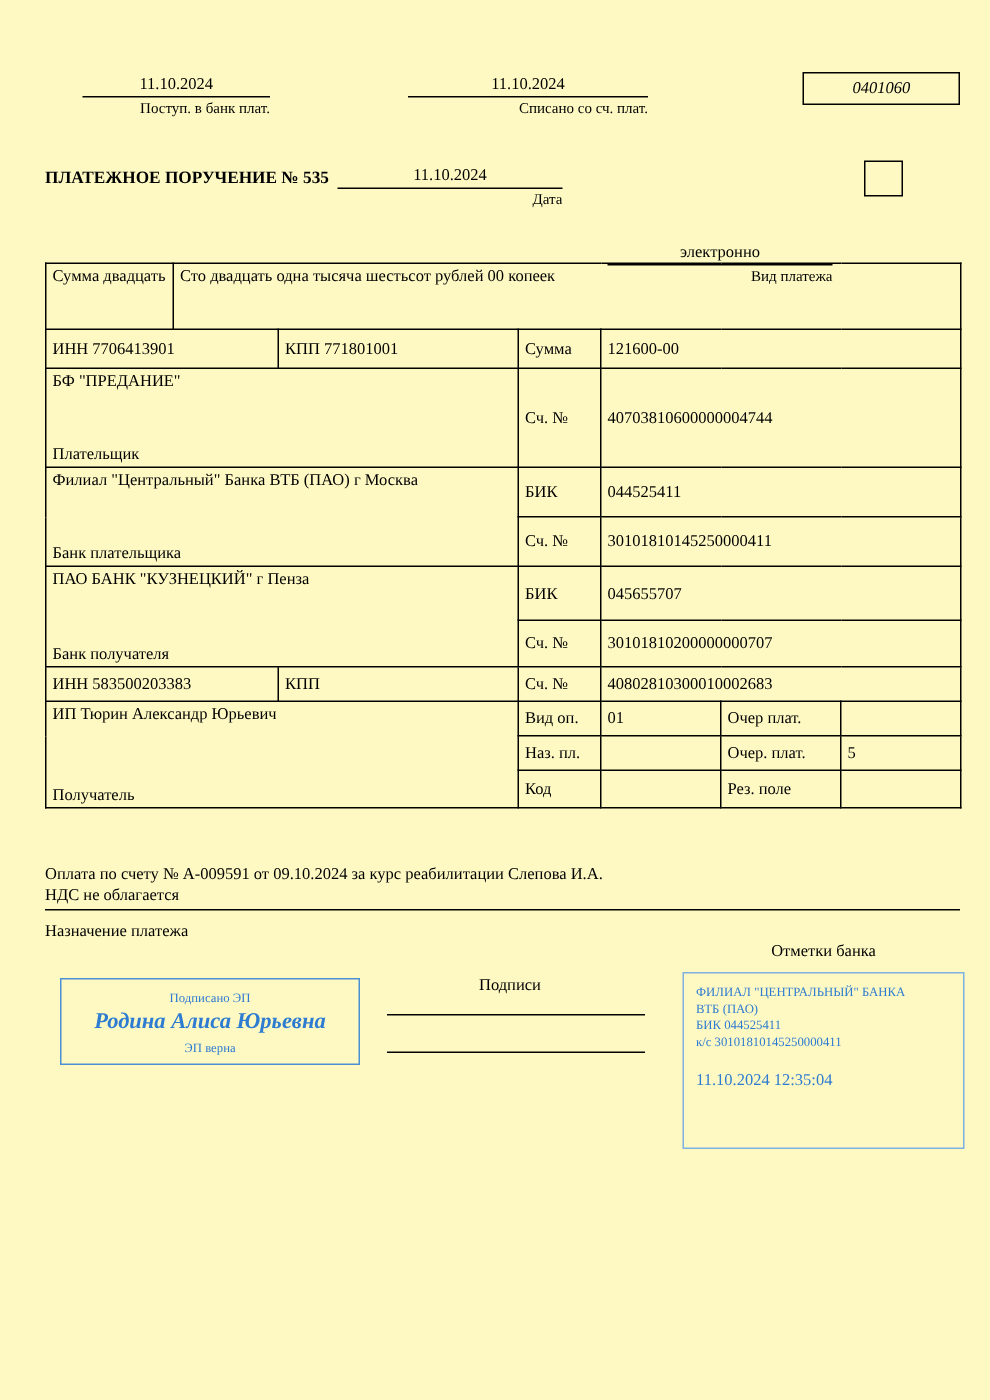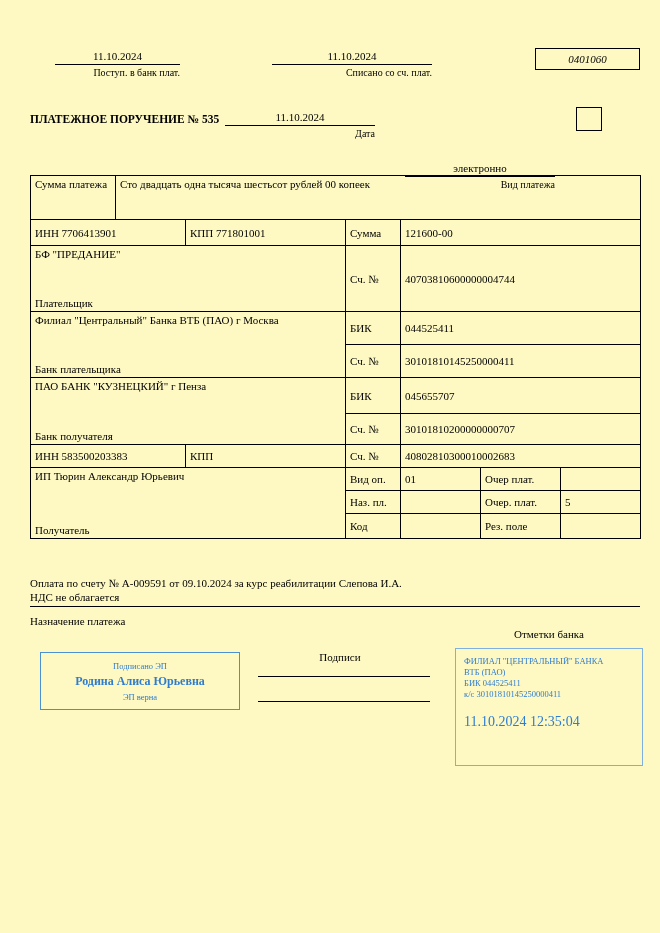--- a/index.html
+++ b/index.html
@@ -42,32 +42,32 @@
 
   .signs-head { position:absolute; top:628px; }
 
   .stamp { color:#2e7cd1; }
   .sign-stamp {
     position:absolute; left:40px; top:652px; width:200px; height:58px;
     border:1px solid #4a90d2; display:flex; flex-direction:column;
     align-items:center; justify-content:center; gap:3px; text-align:center;
   }
   .sign-stamp .tiny { font-size:8.5px; }
-  .sign-stamp .name { font-size:12px; font-weight:bold; }
+  .sign-stamp .name { font-size:15px; font-weight:bold;font-style:italic; }
 
   .sig-line1 { position:absolute; left:258px; top:676px; width:172px; border-bottom:1px solid #000; }
   .sig-line2 { position:absolute; left:258px; top:701px; width:172px; border-bottom:1px solid #000; }
 
   .bank-stamp {
     position:absolute; left:455px; top:648px; width:188px; min-height:118px;
     border:1px solid #7fb0e2; padding:7px 8px 10px 8px;
   }
   .bank-stamp .tiny { font-size:8.5px; line-height:11px; }
   .bank-stamp .status { font-size:12.5px; font-weight:bold; margin-top:9px; }
-  .bank-stamp .dt { font-size:14px; margin-top:14px; }
+  .bank-stamp .dt { font-size:11px; margin-top:14px; }
 </style>
 </head>
 <body>
 
 <div class="page">
 
   <div class="abs center" style="left:55px; top:50px; width:125px;">
     <div class="underline-val">11.10.2024</div>
     <div class="sublabel">Поступ. в банк плат.</div>
   </div>
@@ -93,21 +93,21 @@
       <col style="width:85px">
         <col style="width:70px">
         <col style="width:160px">
       <col style="width:55px">
         <col style="width:80px">
         <col style="width:80px">
         <col style="width:80px">
     </colgroup>
     <tbody>
         <tr style="height:44px">
-      <td class="vt">Сумма платежа</td>
+      <td class="vt">Сумма двадцать</td>
       <td class="vt" colspan="6">Сто двадцать одна тысяча шестьсот рублей 00 копеек</td>
     </tr>
     <tr style="height:26px">
       <td class="vm" colspan="2">ИНН 7706413901</td>
       <td class="vm">КПП  771801001</td>
       <td class="vm">Сумма</td>
       <td class="vm" colspan="3">121600-00</td>
     </tr>
     <tr style="height:66px">
       <td class="vt rel" colspan="3">

